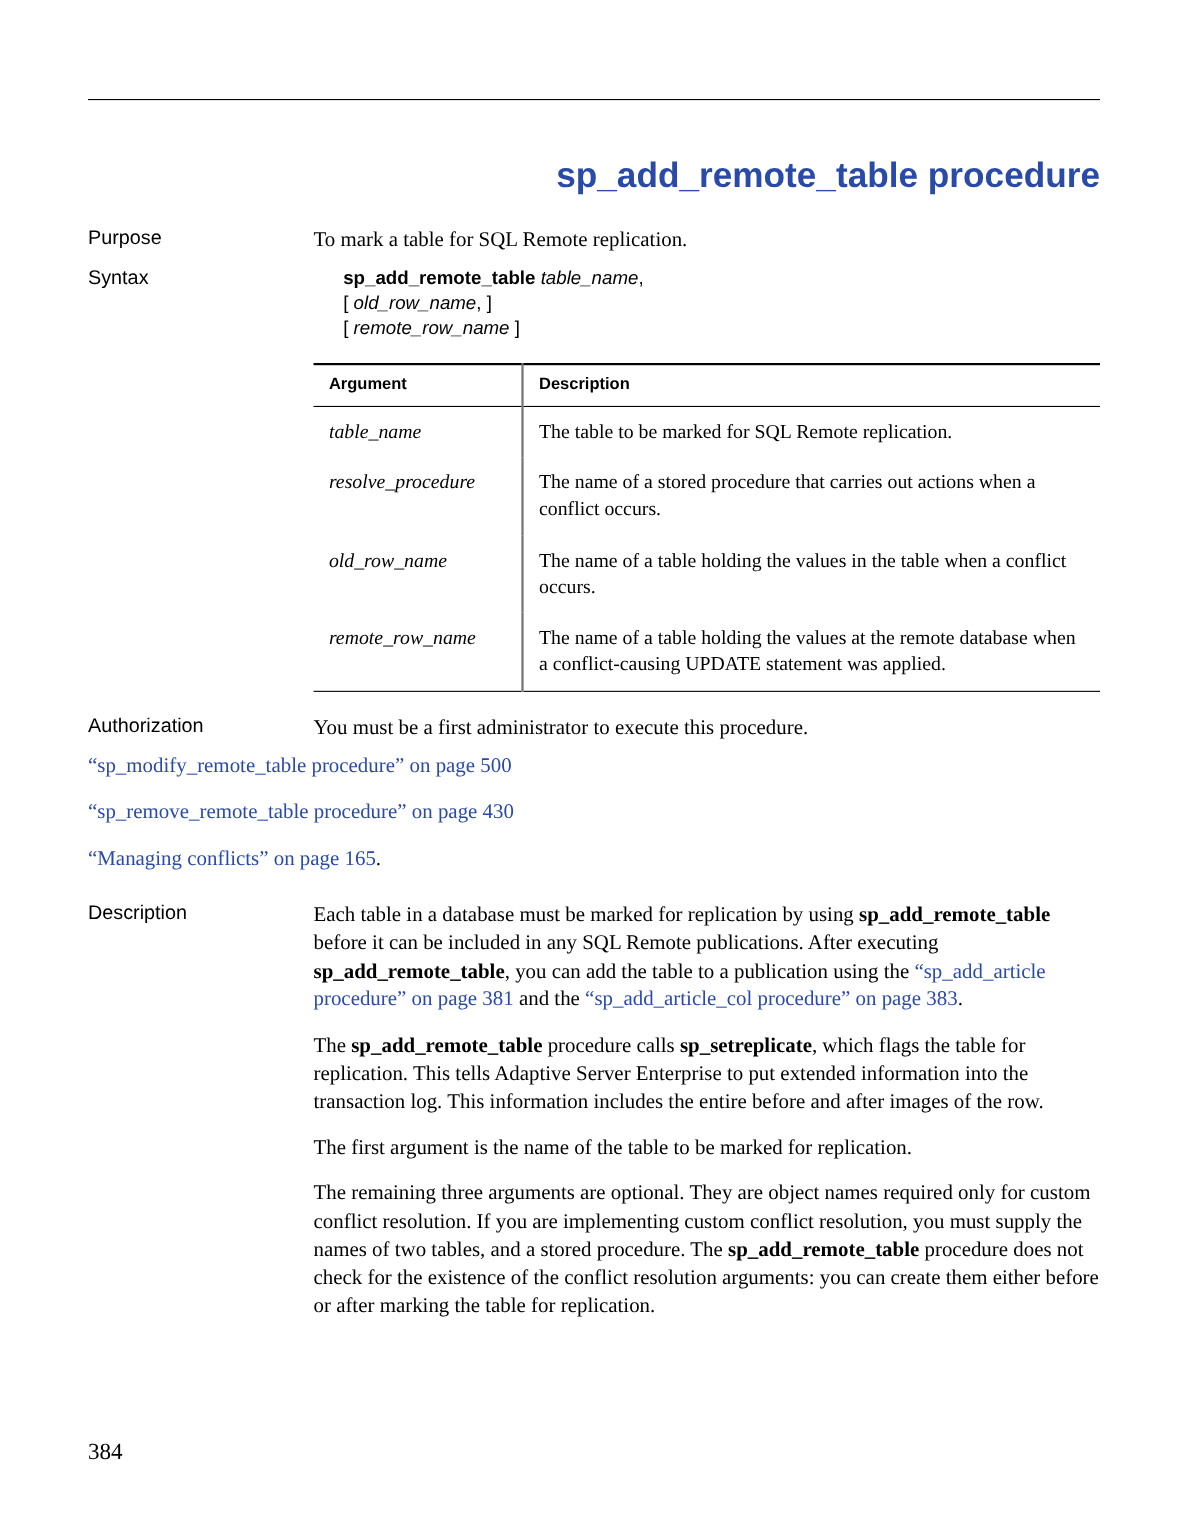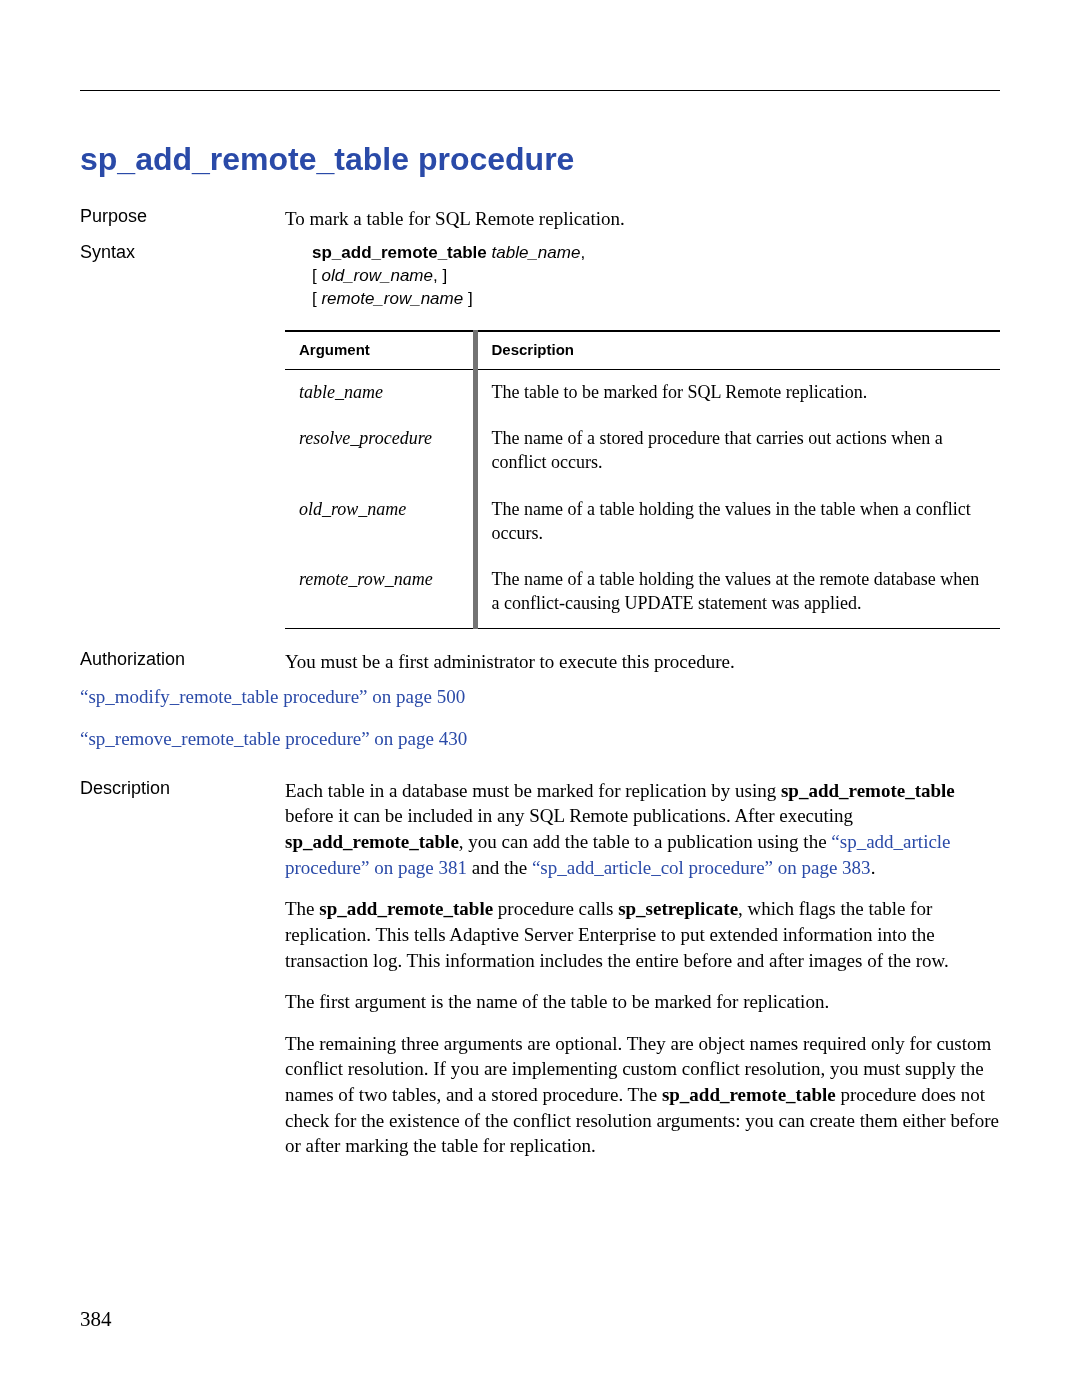--- a/index.html
+++ b/index.html
@@ -18,20 +18,21 @@
     border: none;
     border-top: 1px solid #000;
     margin-bottom: 50px;
   }
   h1.title {
     font-family: Arial, Helvetica, sans-serif;
     font-weight: bold;
     font-size: 32px;
     color: #2a4aa8;
     margin-bottom: 28px;
+    text-align: right;
   }
   .row {
     display: flex;
     margin-bottom: 10px;
   }
   .label-col {
     width: 205px;
     flex: 0 0 205px;
     font-family: Arial, Helvetica, sans-serif;
     font-size: 18px;
@@ -71,21 +72,21 @@
     border-bottom: 1px solid #000;
   }
   table.args td {
     font-size: 18px;
     padding: 10px 14px 12px 14px;
     vertical-align: top;
     line-height: 1.35;
   }
   table.args th:first-child,
   table.args td:first-child {
-    border-right: 5px solid #737373;
+    border-right: 2px solid #737373;
     width: 190px;
   }
   table.args td.arg-name {
     font-style: italic;
   }
   table.args .last-row td {
     border-bottom: 1px solid #000;
   }
   .link {
     color: #2a4aa8;
@@ -158,20 +159,21 @@
 
   <div class="row">
     <div class="label-col">Authorization</div>
     <div class="content-col">You must be a first administrator to execute this procedure.</div>
   </div>
 
   <div class="row">
     <div class="content-col">
       <div class="para"><span class="link">“sp_modify_remote_table procedure” on page 500</span></div>
       <div class="para"><span class="link">“sp_remove_remote_table procedure” on page 430</span></div>
+      <div class="para"><span class="link">“Managing conflicts” on page 165</span><span>.</span></div>
     </div>
   </div>
 
   <div class="row">
     <div class="label-col">Description</div>
     <div class="content-col">
       <div class="para">
         <span>Each table in a database must be marked for replication by using </span><span class="bold-run">sp_add_remote_table</span><span> before it can be included in any SQL Remote publications. After executing </span><span class="bold-run">sp_add_remote_table</span><span>, you can add the table to a publication using the </span><span class="link">“sp_add_article procedure” on page 381</span><span> and the </span><span class="link">“sp_add_article_col procedure” on page 383</span><span>.</span>
       </div>
       <div class="para">

